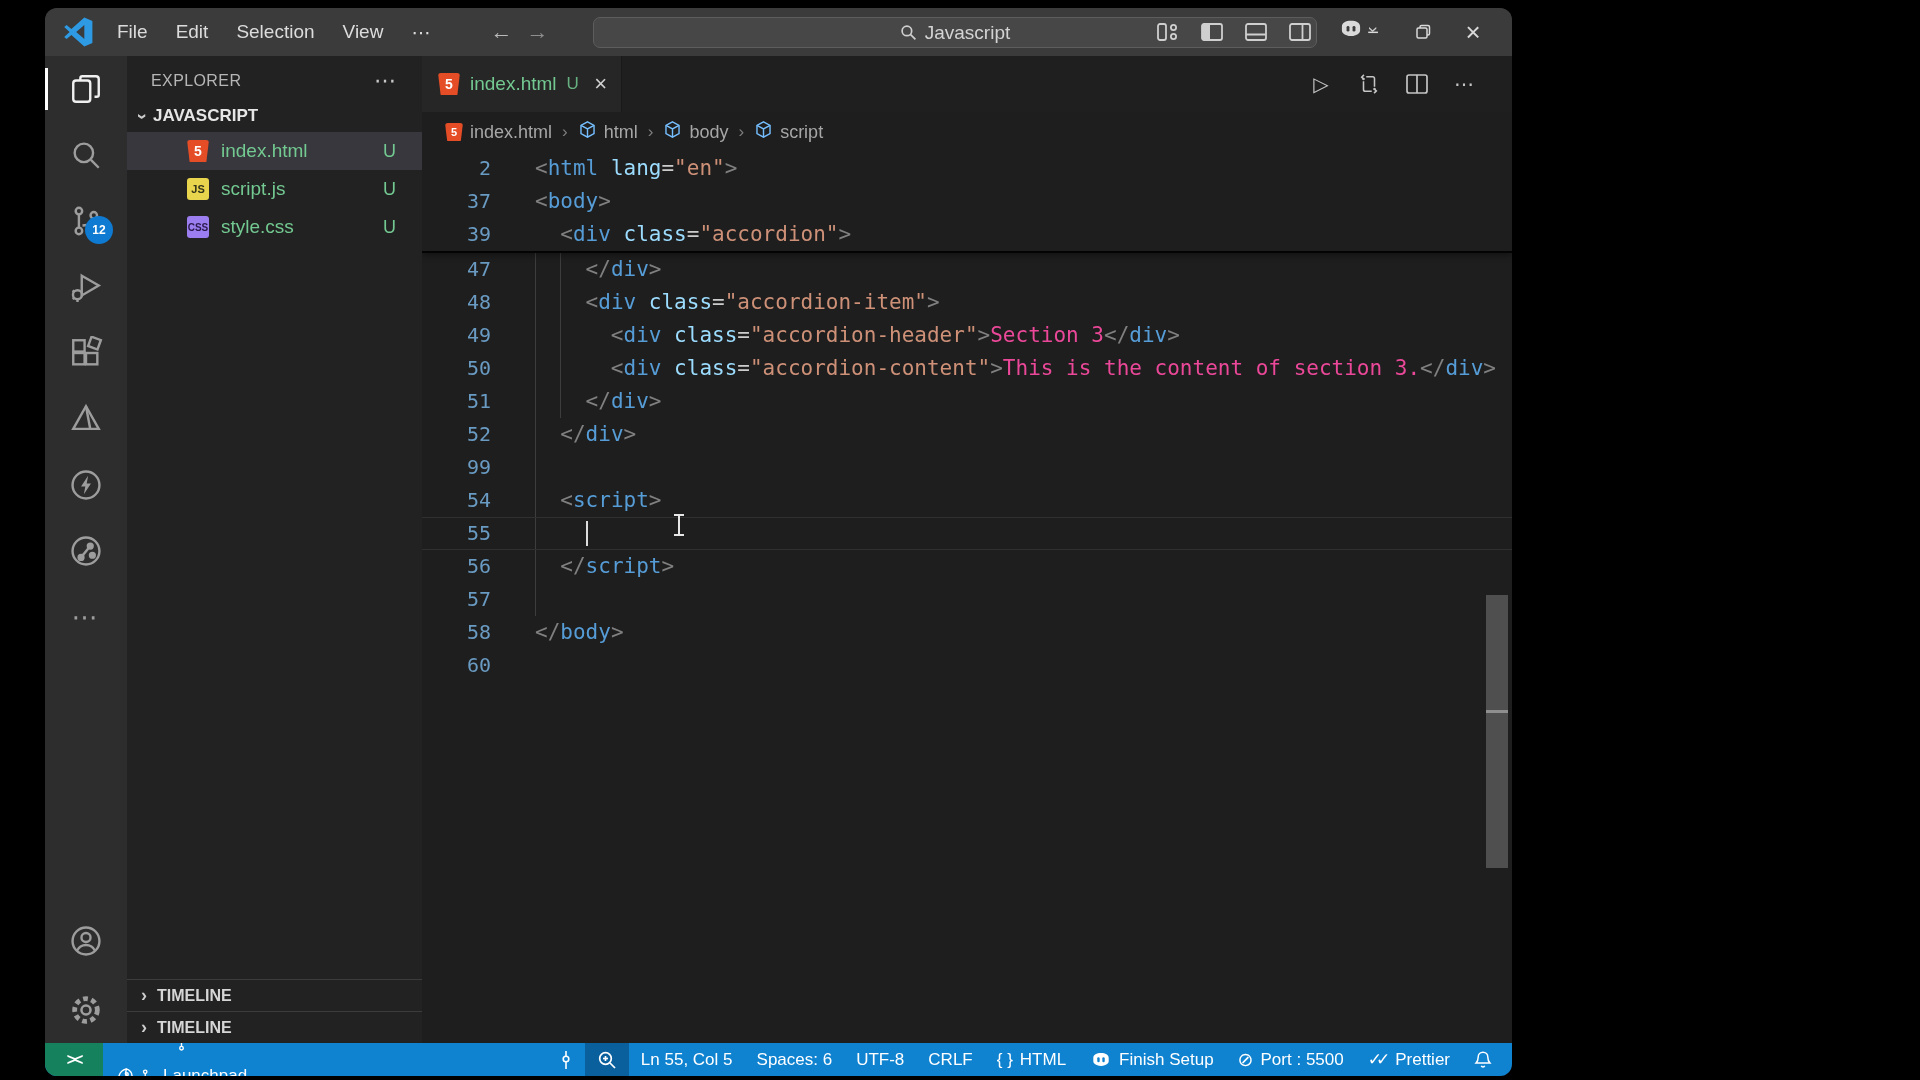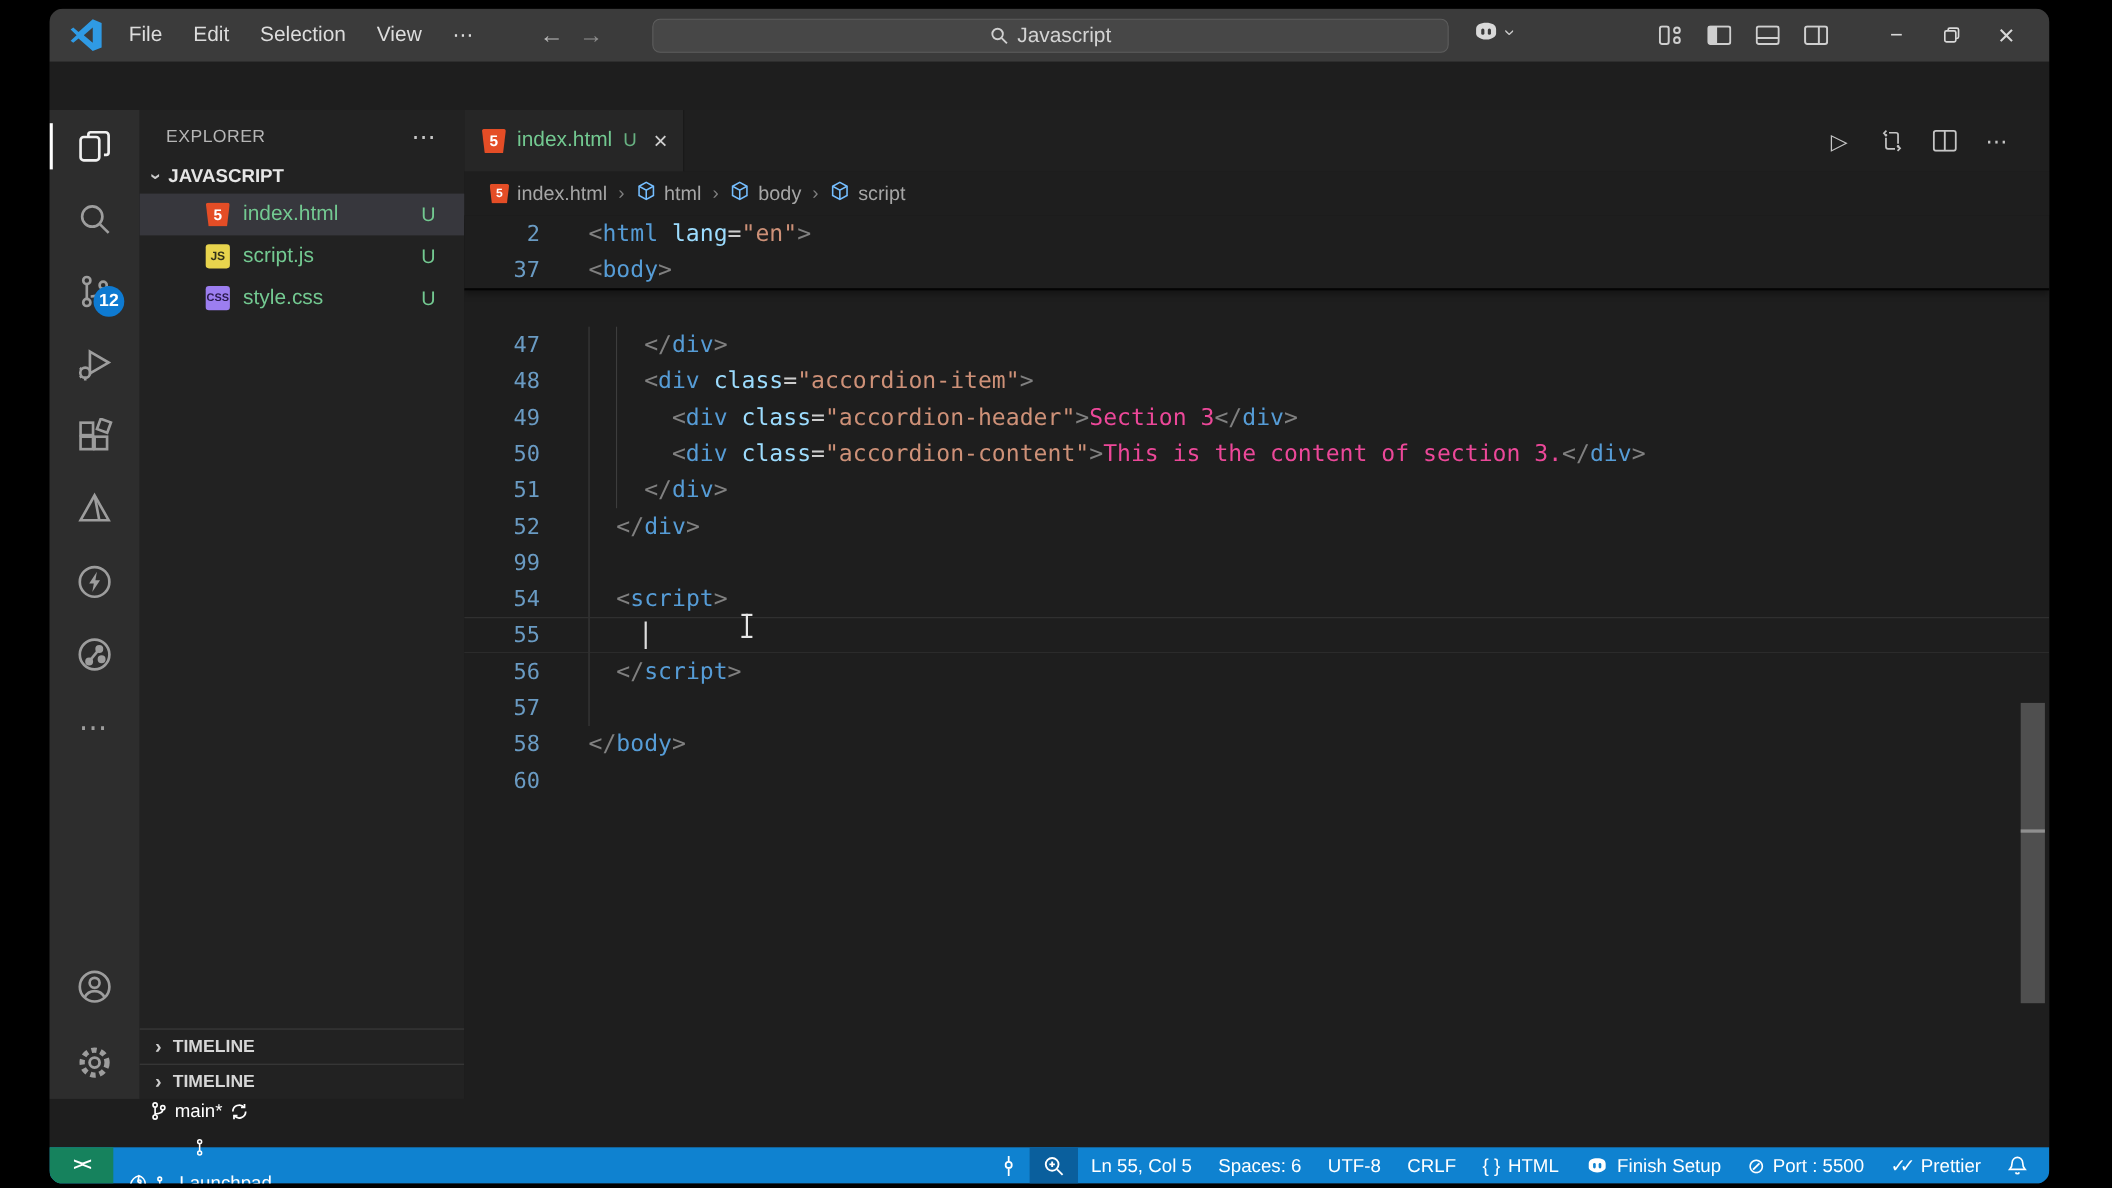--- a/index.html
+++ b/index.html
@@ -1,21 +1,21 @@
 <!DOCTYPE html>
 <html><head>
 <meta charset="utf-8">
 <style>
   * { margin:0; padding:0; box-sizing:border-box; }
   html,body { width:1920px; height:1080px; background:#000; overflow:hidden;
               font-family:"Liberation Sans", sans-serif; }
   .stage { position:relative; width:1920px; height:1080px; background:#000; }
-  .window { position:absolute; left:45px; top:8px; width:1818px; height:1068px;
+  .window { position:absolute; left:45px; top:8px; width:1467px; height:1068px;
             background:#1e1e1e; border-radius:12px; overflow:hidden;
-            display:flex; flex-direction:column;gap:44px; }
+            display:flex; flex-direction:column; }
 
   
   .titlebar { height:48px; background:#3b3b3b; display:flex; align-items:center;
               flex:0 0 auto; color:#dcdcdc; font-size:19px; position:relative; }
   .vscode-logo { width:30px; height:30px; margin:0 10px 0 18px; flex:0 0 auto; }
   .menu-item { padding:4px 14px; border-radius:6px; cursor:default; }
   .nav-arrows { display:flex; gap:14px; margin-left:46px; font-size:22px; color:#b9b9b9; }
   .nav-arrows .fwd { color:#8f8f8f; }
   .searchbox { position:absolute; left:548px; top:9px; width:724px; height:31px;
                background:#474747; border:1px solid #5d5d5d; border-radius:7px;
@@ -32,21 +32,21 @@
   
   .main { flex:1 1 auto; display:flex; min-height:0; }
 
   
   .activitybar { width:82px; background:#2d2d2d; display:flex; flex-direction:column; flex:0 0 auto; }
   .ab-icon { width:82px; height:66px; display:flex; align-items:center; justify-content:center;
              color:#9d9d9d; position:relative; }
   .ab-icon.active { color:#f0f0f0; }
   .ab-icon.active::before { content:""; position:absolute; left:0; top:12px; bottom:12px; width:3px; background:#ffffff; }
   .ab-badge { position:absolute; right:14px; bottom:10px; min-width:28px; height:28px; border-radius:14px;
-              background:#0e7ad1; color:#fff; font-size:16px; font-weight:bold;
+              background:#0e7ad1; color:#fff; font-size:12px; font-weight:bold;
               display:flex; align-items:center; justify-content:center; }
   .ab-bottom { margin-top:auto; padding-bottom:6px; }
 
   
   .sidebar { width:295px; background:#222222; flex:0 0 auto; display:flex; flex-direction:column;
              color:#cccccc; position:relative; }
   .sb-header { height:44px; display:flex; align-items:center; padding:6px 24px 0 24px;
                font-size:16px; letter-spacing:.4px; color:#b6b6b6; }
   .sb-header .more { margin-left:auto; font-size:22px; color:#c8c8c8; letter-spacing:2px; }
   .folder-row { height:32px; display:flex; align-items:center; padding-left:12px; gap:8px;
@@ -379,20 +379,24 @@
   <div class="line">
     <span class="ln">2</span>
     <span class="lc"><span class="tok-p">&lt;</span><span class="tok-tag">html</span><span class="tok-attr"> lang</span><span class="tok-eq">=</span><span class="tok-str">"en"</span><span class="tok-p">&gt;</span></span>
   </div>
 
   <div class="line">
     <span class="ln">37</span>
     <span class="lc"><span class="tok-p">&lt;</span><span class="tok-tag">body</span><span class="tok-p">&gt;</span></span>
   </div>
 
+  <div class="line">
+    <span class="ln">39</span>
+    <span class="lc"><span class="tok-txt">  </span><span class="tok-p">&lt;</span><span class="tok-tag">div</span><span class="tok-attr"> class</span><span class="tok-eq">=</span><span class="tok-str">"accordion"</span><span class="tok-p">&gt;</span></span>
+  </div>
 </div>
           <div class="lines" id="code-lines">
   <div class="line">
     <span class="ln">47</span>
     <span class="lc"><span class="tok-txt">    </span><span class="tok-p">&lt;/</span><span class="tok-tag">div</span><span class="tok-p">&gt;</span></span>
   </div>
 
   <div class="line">
     <span class="ln">48</span>
     <span class="lc"><span class="tok-txt">    </span><span class="tok-p">&lt;</span><span class="tok-tag">div</span><span class="tok-attr"> class</span><span class="tok-eq">=</span><span class="tok-str">"accordion-item"</span><span class="tok-p">&gt;</span></span>

